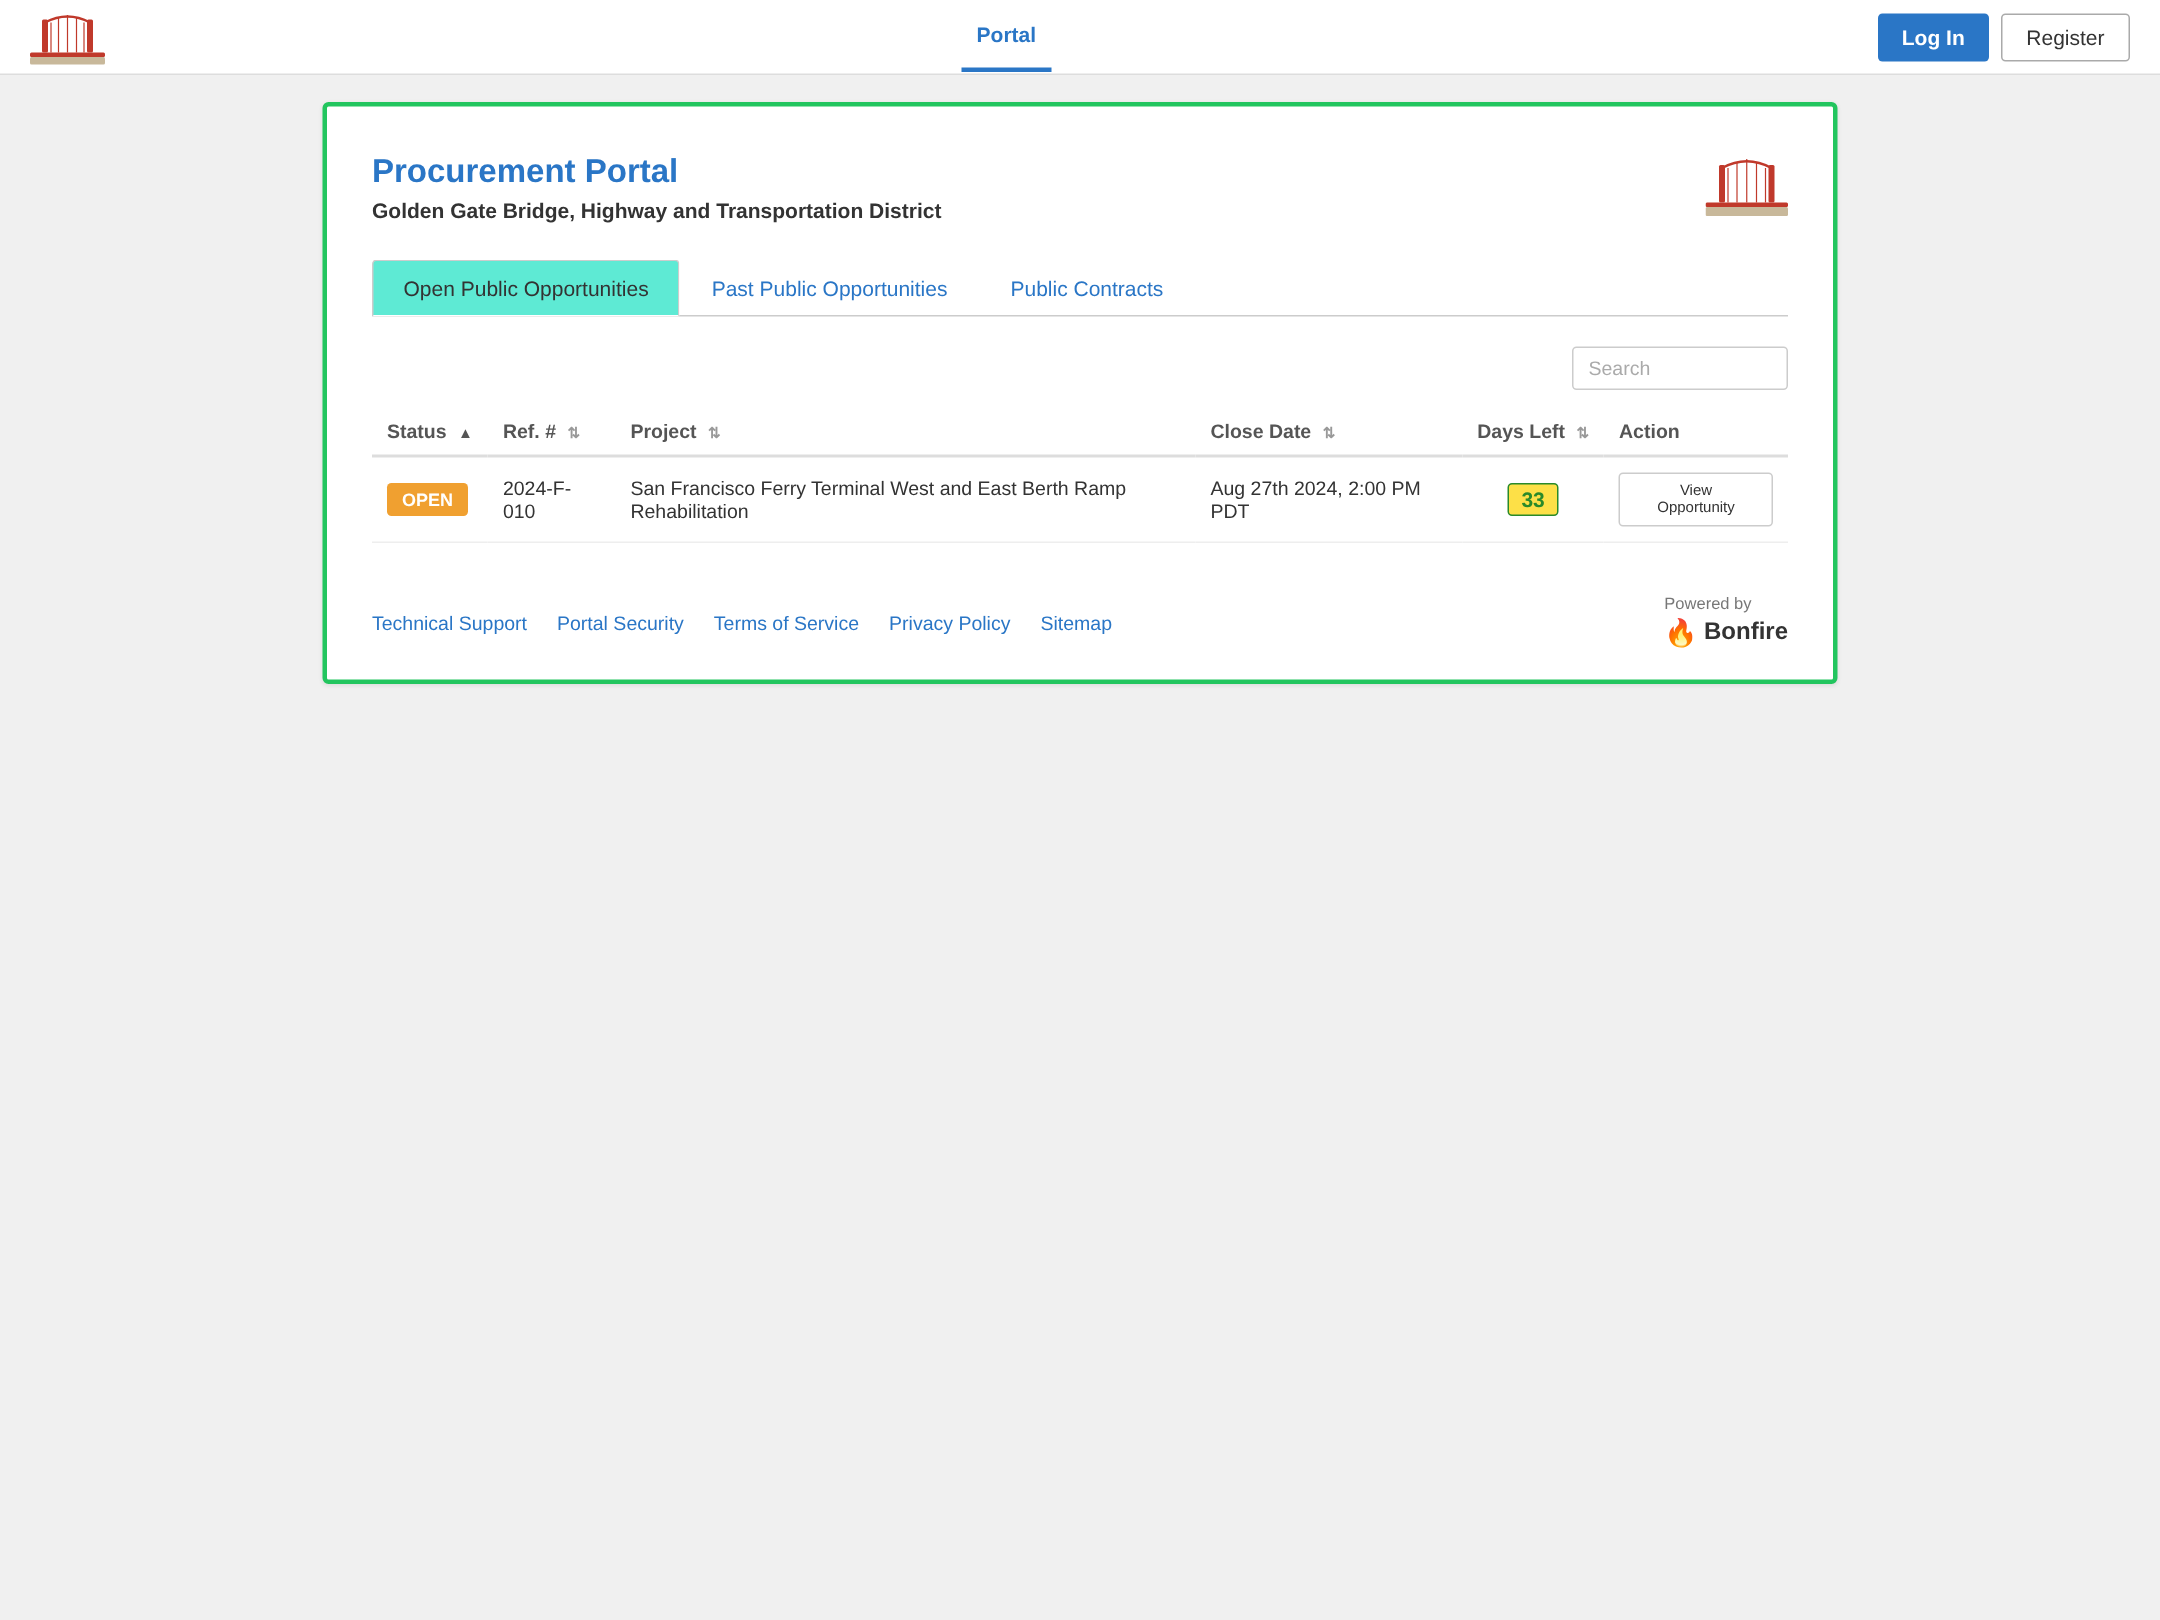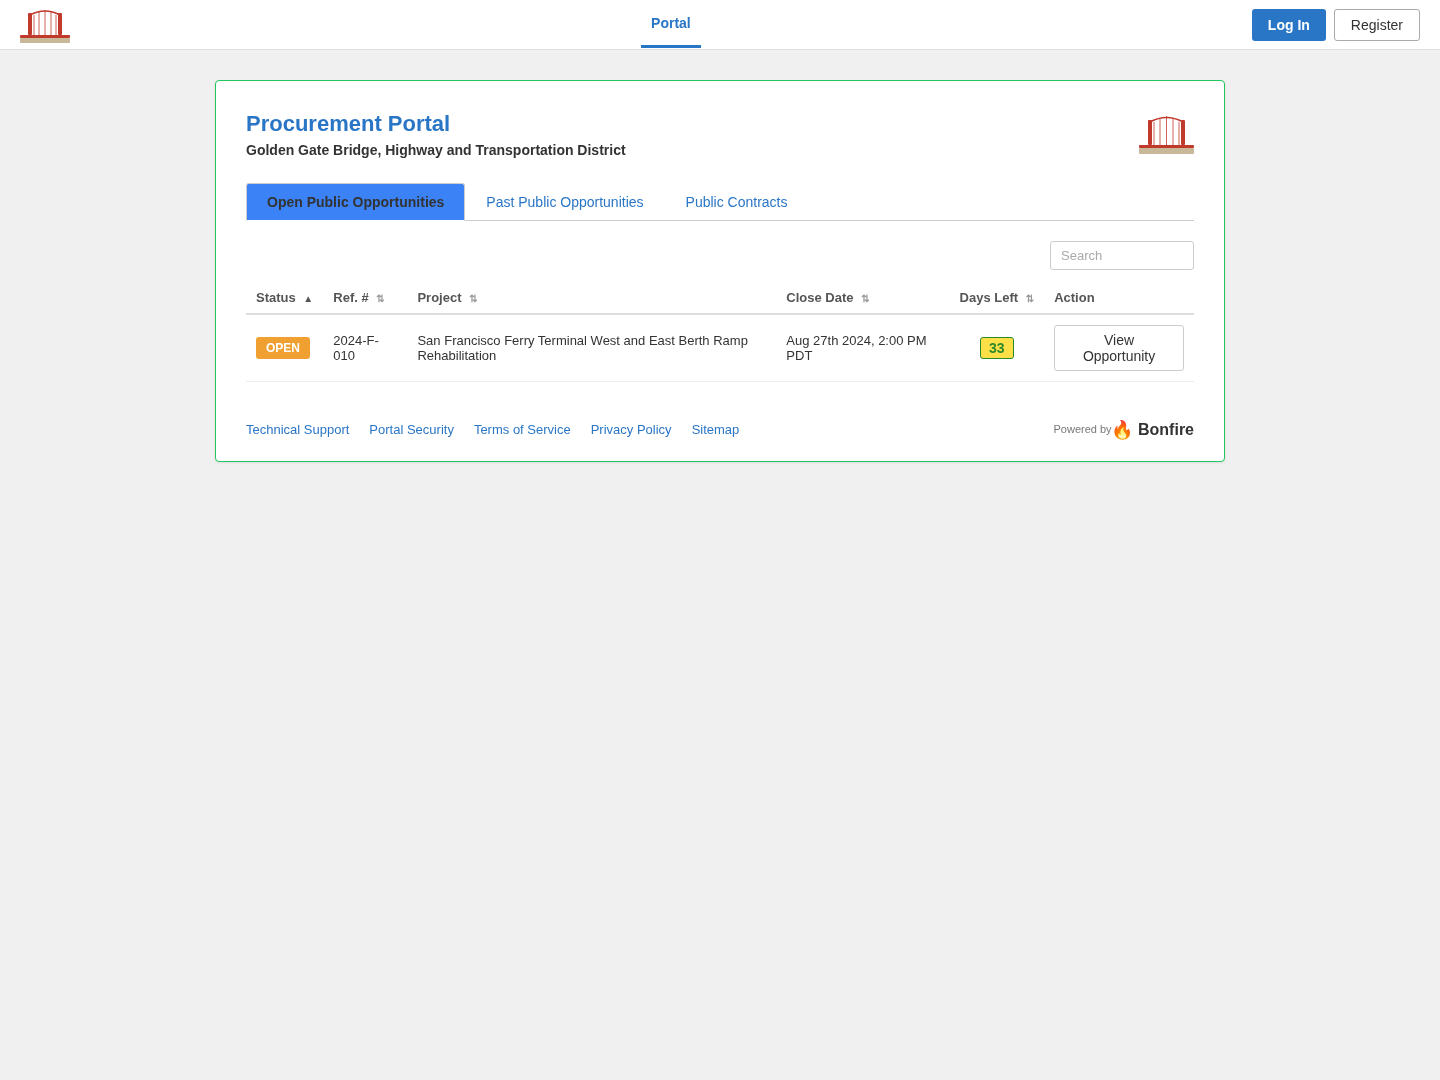--- a/index.html
+++ b/index.html
@@ -63,23 +63,23 @@
       border: 1px solid #aaa;
       padding: 7px 16px;
       font-size: 14px;
       border-radius: 3px;
       cursor: pointer;
     }
 
     
     .main-content {
       max-width: 1010px;
-      margin: 30px auto;
+      margin: 18px auto;
       background: #fff;
-      border: 1px solid #22c55e;
+      border: 3px solid #22c55e;
       border-radius: 4px;
       padding: 30px 30px 20px 30px;
       box-shadow: 0 1px 3px rgba(0,0,0,0.08);
     }
 
     
     .portal-header {
       display: flex;
       justify-content: space-between;
       align-items: flex-start;
@@ -114,22 +114,21 @@
       color: #2a76c6;
       text-decoration: none;
       border: 1px solid transparent;
       margin-bottom: -1px;
     }
     .tab.active {
       color: #333;
       border: 1px solid #ccc;
       border-bottom: 1px solid #fff;
       border-radius: 3px 3px 0 0;
-      background: #3b82f6;
-      font-weight: bold;
+      background: #5eead4;
     }
 
     
     .table-toolbar {
       display: flex;
       justify-content: flex-end;
       margin-bottom: 12px;
     }
     .search-input {
       border: 1px solid #ccc;
@@ -187,21 +186,21 @@
       border-radius: 3px;
       padding: 2px 8px;
       font-size: 14px;
       font-weight: bold;
       display: inline-block;
     }
     .btn-view {
       border: 1px solid #ccc;
       background: #fff;
       padding: 6px 14px;
-      font-size: 14px;
+      font-size: 10px;
       border-radius: 3px;
       cursor: pointer;
       color: #333;
     }
 
     
     .portal-footer {
       display: flex;
       justify-content: space-between;
       align-items: center;
@@ -212,22 +211,22 @@
       display: flex;
       gap: 20px;
     }
     .footer-link {
       color: #2a76c6;
       font-size: 13px;
       text-decoration: none;
     }
     .powered-by {
       display: flex;
-      flex-direction: row;
-      align-items: center;
+      flex-direction: column;
+      align-items: flex-start;
       font-size: 11px;
       color: #777;
     }
     .bonfire-logo {
       display: flex;
       align-items: center;
       gap: 4px;
       margin-top: 2px;
     }
     .bonfire-text {

